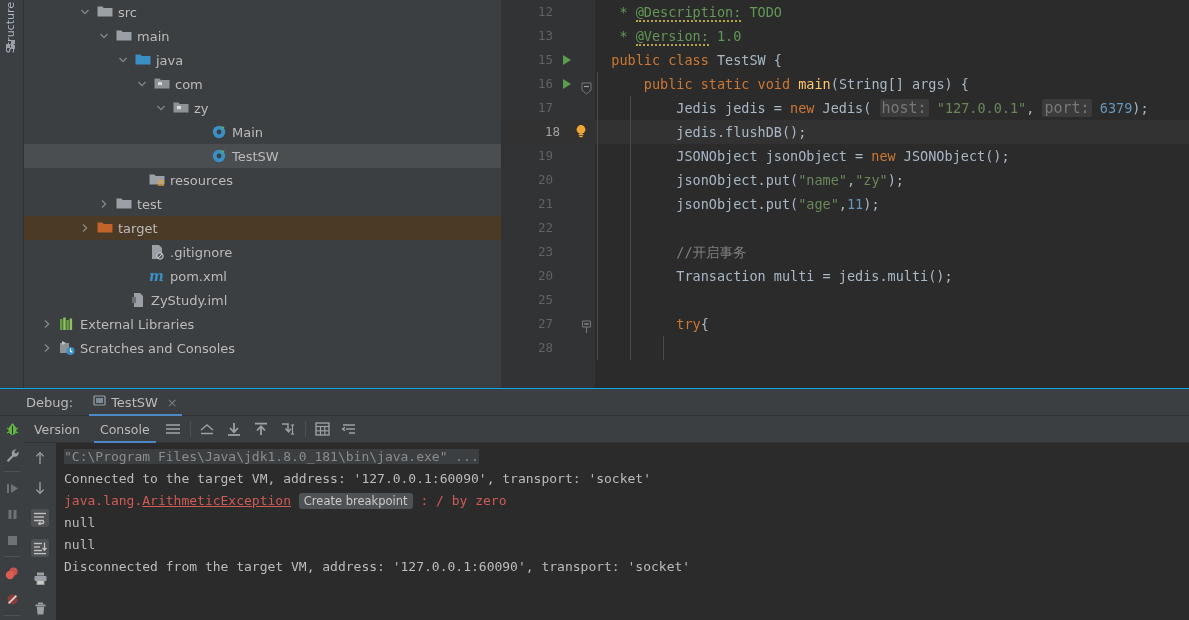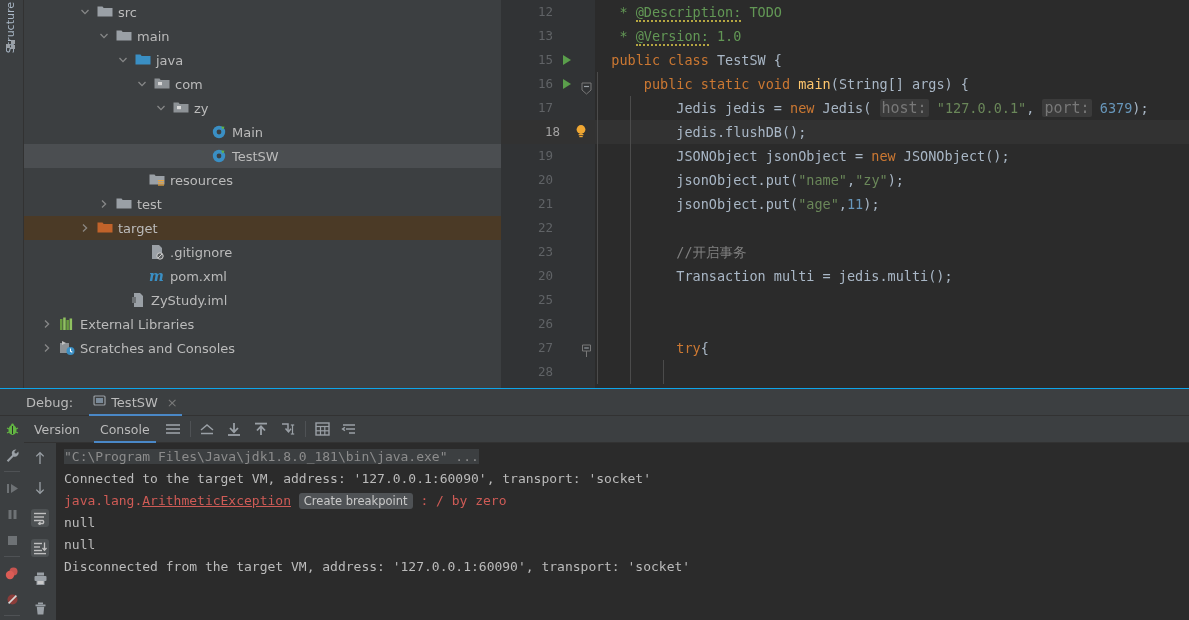--- a/index.html
+++ b/index.html
@@ -378,21 +378,20 @@
               <rect x="4.6" y="14" width="4.8" height="1.3" fill="#f0a732"></rect>
               <rect x="5.3" y="16" width="3.4" height="1.2" fill="#f0a732"></rect>
             </svg></span><span class="txt"><span class="id">          jedis.flushDB();</span></span></div>
         <div class="cline"><div class="iguide" style="left: 96px;"></div><div class="iguide" style="left: 129px;"></div><span class="ln">19</span><span class="txt"><span class="id">          JSONObject jsonObject = </span><span class="kw">new</span><span class="id"> JSONObject();</span></span></div>
         <div class="cline"><div class="iguide" style="left: 96px;"></div><div class="iguide" style="left: 129px;"></div><span class="ln">20</span><span class="txt"><span class="id">          jsonObject.put(</span><span class="str">"name"</span><span class="id">,</span><span class="str">"zy"</span><span class="id">);</span></span></div>
         <div class="cline"><div class="iguide" style="left: 96px;"></div><div class="iguide" style="left: 129px;"></div><span class="ln">21</span><span class="txt"><span class="id">          jsonObject.put(</span><span class="str">"age"</span><span class="id">,</span><span class="num">11</span><span class="id">);</span></span></div>
         <div class="cline"><div class="iguide" style="left: 96px;"></div><div class="iguide" style="left: 129px;"></div><span class="ln">22</span><span class="txt"></span></div>
         <div class="cline"><div class="iguide" style="left: 96px;"></div><div class="iguide" style="left: 129px;"></div><span class="ln">23</span><span class="txt"><span class="cmt">          //开启事务</span></span></div>
         <div class="cline"><div class="iguide" style="left: 96px;"></div><div class="iguide" style="left: 129px;"></div><span class="ln">20</span><span class="txt"><span class="id">          Transaction multi = jedis.multi();</span></span></div>
         <div class="cline"><div class="iguide" style="left: 96px;"></div><div class="iguide" style="left: 129px;"></div><span class="ln">25</span></div>
-        <div class="cline"><div class="iguide" style="left: 96px;"></div><div class="iguide" style="left: 129px;"></div><span class="ln">26</span><span class="txt"></span></div>
         <div class="cline"><div class="iguide" style="left: 96px;"></div><div class="iguide" style="left: 129px;"></div><span class="ln">27</span><span class="fold-mark" style="left: 80px; top: 5px;"><svg width="11" height="14" viewBox="0 0 11 14">
               <path d="M1.5 1 h8 v6 h-8 z M5.5 7 v6" fill="none" stroke="#787878" stroke-width="1"></path>
               <line x1="3.2" y1="4" x2="7.8" y2="4" stroke="#9aa0a6" stroke-width="1.1"></line>
             </svg></span><span class="txt"><span class="id">          </span><span class="kw">try</span><span class="id">{</span></span></div>
         <div class="cline"><div class="iguide" style="left: 96px;"></div><div class="iguide" style="left: 129px;"></div><div class="iguide" style="left: 162px;"></div><span class="ln">28</span><span class="txt"></span></div>
       </div>
   </div>
 
   <div class="debug-panel">
 

